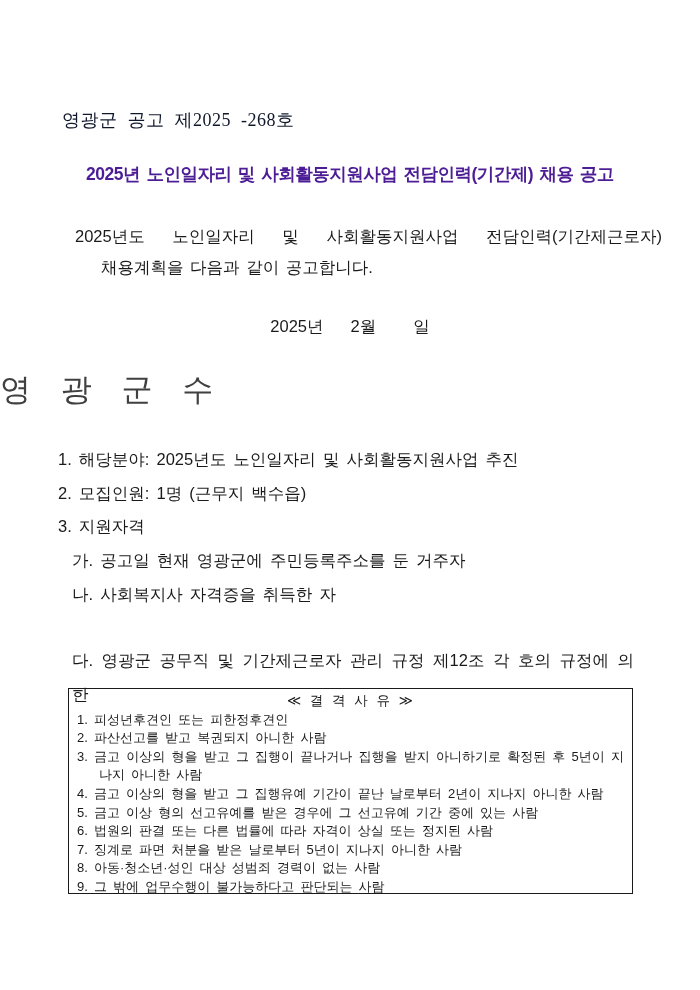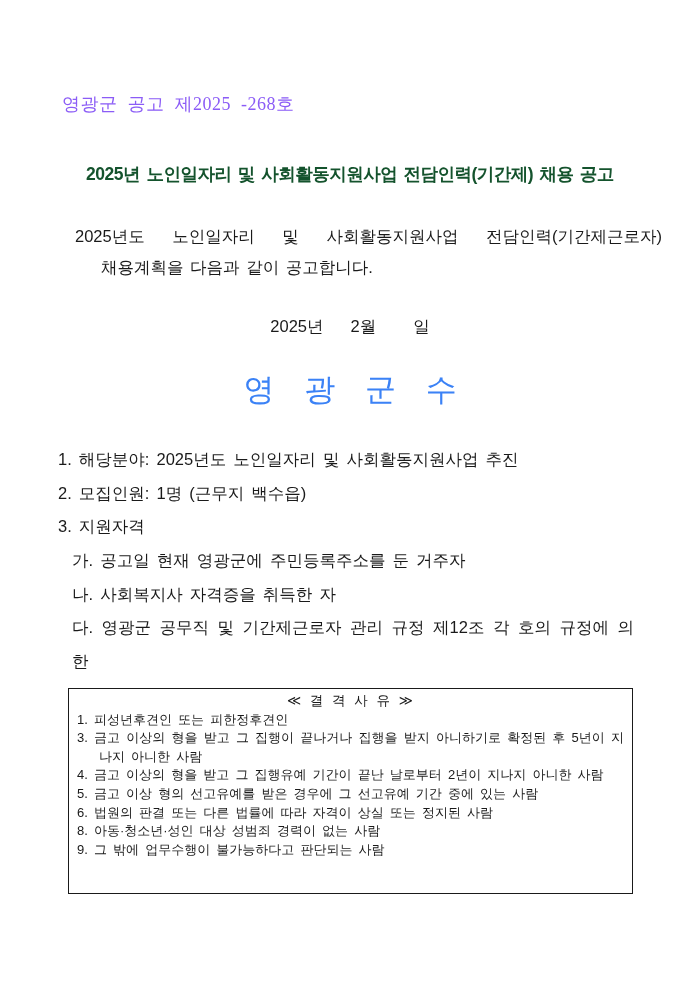--- a/index.html
+++ b/index.html
@@ -7,31 +7,31 @@
   body {
     width: 700px; height: 990px;
     font-family: "Liberation Sans", "DejaVu Sans", sans-serif;
     color: #1a1a1a;
     position: relative;
     overflow: hidden;
   }
   .page { position: absolute; inset: 0; background: #ffffff; }
 
   .notice-number {
-    position: absolute; top: 92px; left: 62px;
+    position: absolute; top: 108px; left: 62px;
     font-family: "Liberation Serif", "DejaVu Serif", serif;
     font-size: 18px; letter-spacing: 0.5px; word-spacing: 5px;
-    color: #8b5cf6; white-space: pre;
+    color: #0f172a; white-space: pre;
   }
 
   .doc-title {
     position: absolute; top: 162px; left: 0; right: 0;
     text-align: center;
     font-size: 17.5px; font-weight: bold; letter-spacing: -0.5px;
-    word-spacing: 2px; color: #14532d;
+    word-spacing: 2px; color: #4c1d95;
   }
 
   .intro {
     position: absolute; top: 221px; left: 58px; width: 604px;
     font-size: 16.5px; line-height: 31px; word-spacing: 2px;
   }
   .intro-line1 {
     display: block;
     padding-left: 17px;
     text-align: justify;
@@ -42,35 +42,34 @@
   .date-line {
     position: absolute; top: 316px; left: 0; right: 0;
     display: flex; justify-content: center; align-items: baseline;
     font-size: 16.5px;
   }
   .date-month { margin-left: 27px; }
   .date-day   { margin-left: 37px; }
 
   .signature {
     position: absolute; top: 369px; left: 0; right: 0;
-    text-align: center;
     font-family: "Liberation Serif", "DejaVu Serif", serif;
-    font-size: 31px; word-spacing: 22px; color: #3b82f6;
+    font-size: 31px; word-spacing: 22px; color: #404040;
   }
 
   .main-list {
     position: absolute; top: 443px; left: 58px; width: 604px;
     font-size: 16.5px; line-height: 33.5px; word-spacing: 2.5px;
   }
 
   .eligibility {
     position: absolute; top: 544px; left: 72px; width: 562px;
     font-size: 16.5px; line-height: 33.5px; word-spacing: 2.5px;
   }
-  .elig-da-line1 { text-align: justify; text-align-last: justify; }
+  .elig-da-line1 { text-align: justify; text-align-last: justify; margin-top: 33px; }
   .elig-da-line2 { margin-left: 20px; }
 
   .disq-box {
     position: absolute; top: 688px; left: 68px; width: 565px; height: 206px;
     border: 1.5px solid #1a1a1a;
     padding: 3px 8px 0 8px;
     font-size: 13px; line-height: 18.6px;
     word-spacing: 2.5px;
   }
   .disq-title {
@@ -112,21 +111,23 @@
 
   <div class="eligibility">
     <div class="elig-item">가. 공고일 현재 영광군에 주민등록주소를 둔 거주자</div>
     <div class="elig-item">나. 사회복지사 자격증을 취득한 자</div>
     <div class="elig-item elig-da-line1">다. 영광군 공무직 및 기간제근로자 관리 규정 제12조 각 호의 규정에 의한</div>
   </div>
 
   <div class="disq-box">
     <div class="disq-title">≪ 결 격 사 유 ≫</div>
     <div class="disq-item">1. 피성년후견인 또는 피한정후견인</div>
+    <div class="disq-item">2. 파산선고를 받고 복권되지 아니한 사람</div>
     <div class="disq-item">3. 금고 이상의 형을 받고 그 집행이 끝나거나 집행을 받지 아니하기로 확정된 후 5년이 지나지 아니한 사람</div>
     <div class="disq-item">4. 금고 이상의 형을 받고 그 집행유예 기간이 끝난 날로부터 2년이 지나지 아니한 사람</div>
     <div class="disq-item">5. 금고 이상 형의 선고유예를 받은 경우에 그 선고유예 기간 중에 있는 사람</div>
     <div class="disq-item">6. 법원의 판결 또는 다른 법률에 따라 자격이 상실 또는 정지된 사람</div>
+    <div class="disq-item">7. 징계로 파면 처분을 받은 날로부터 5년이 지나지 아니한 사람</div>
     <div class="disq-item">8. 아동·청소년·성인 대상 성범죄 경력이 없는 사람</div>
     <div class="disq-item">9. 그 밖에 업무수행이 불가능하다고 판단되는 사람</div>
   </div>
 
 </div>
 
 </body></html>

